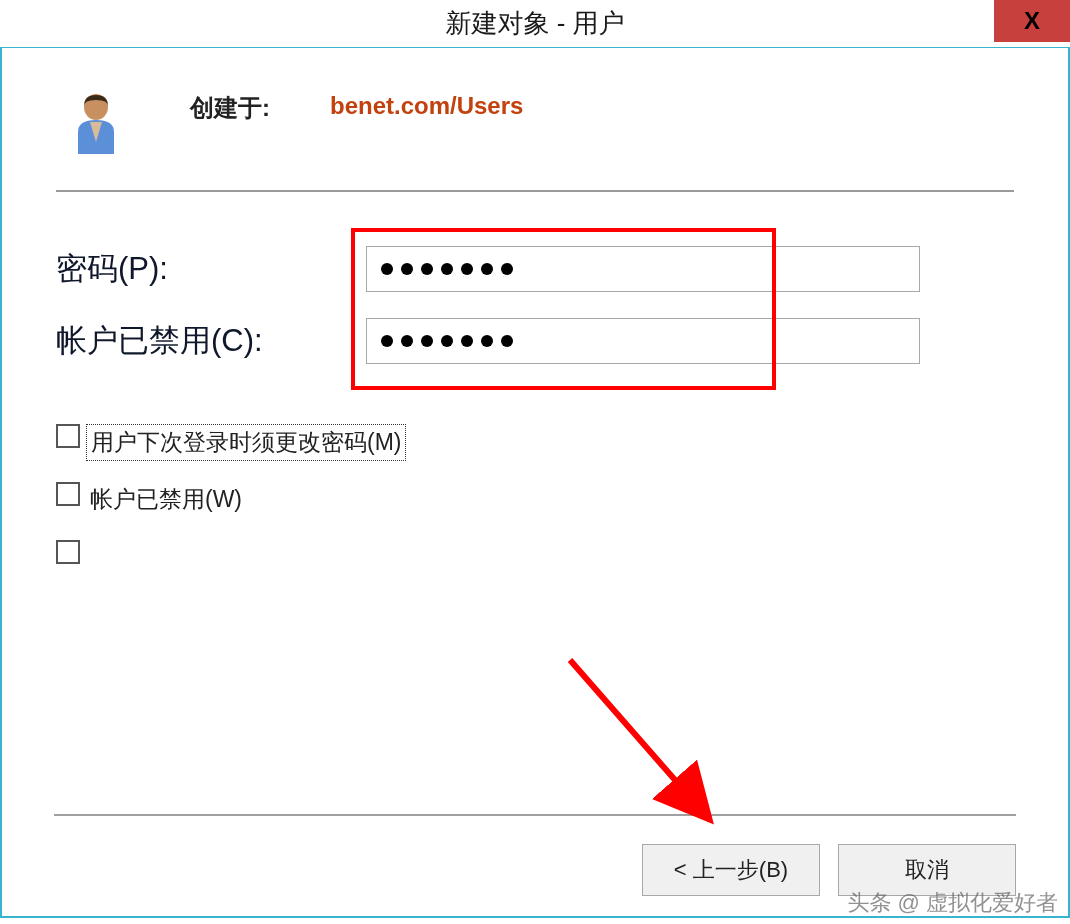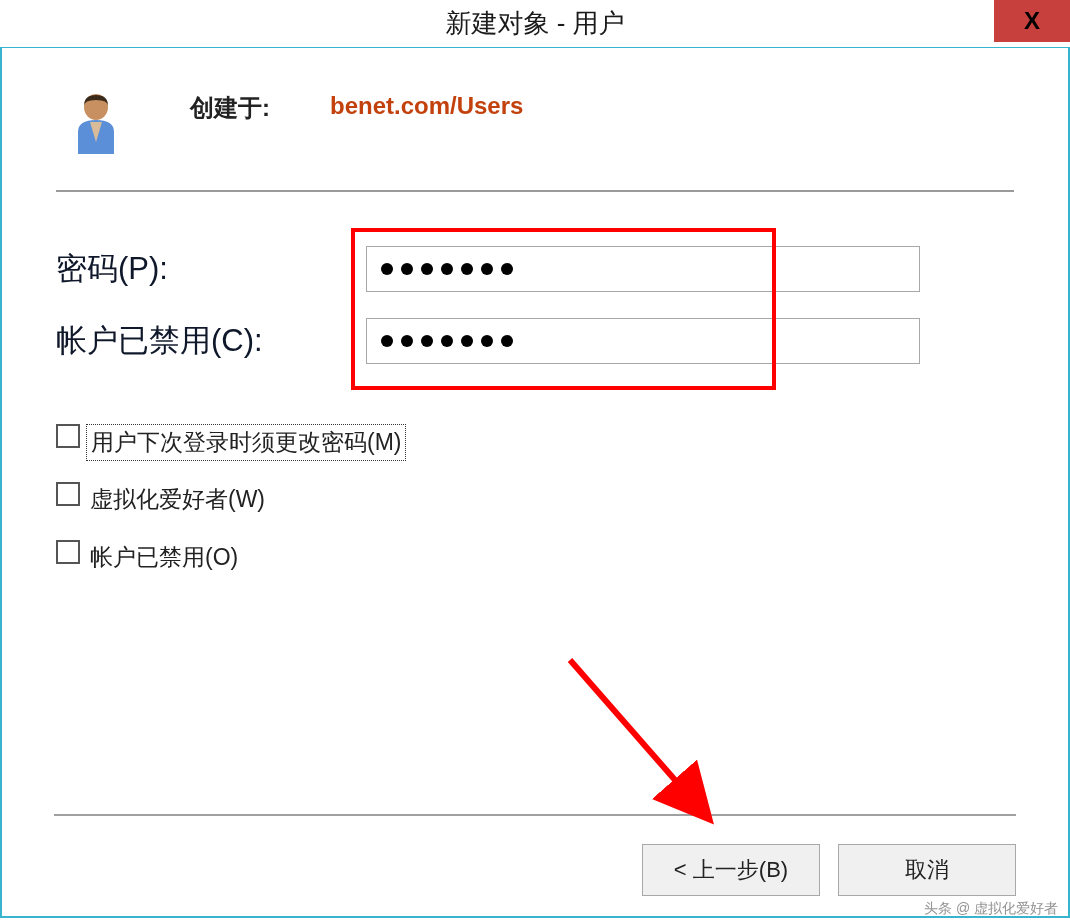--- a/index.html
+++ b/index.html
@@ -179,21 +179,21 @@
       justify-content: center;
       cursor: pointer;
     }
     .btn.default {
       border: 2px solid #3a9dc5;
     }
     .watermark {
       position: absolute;
       bottom: 6px;
       right: 12px;
-      font-size: 14px;
+      font-size: 22px;
       color: rgba(100,100,100,0.7);
       z-index: 20;
     }
   </style>
 </head>
 <body>
 
 <div class="titlebar">
   <span class="titlebar-title">新建对象 - 用户</span>
   <div class="close-btn">
@@ -248,25 +248,24 @@
         </div>
       </div>
 
       <div class="checkbox-area">
         <div class="checkbox-row">
           <div class="checkbox"></div>
           <span class="checkbox-label focused">用户下次登录时须更改密码(M)</span>
         </div>
         <div class="checkbox-row">
           <div class="checkbox"></div>
-          <span class="checkbox-label">虚拟化爱好者(W)</span>
+          <span class="checkbox-label">帐户已禁用(W)</span>
         </div>
         <div class="checkbox-row">
           <div class="checkbox"></div>
-          <span class="checkbox-label">帐户已禁用(O)</span>
         </div>
       </div>
     </div>
 
   </div>
 
   <svg class="arrow-svg" width="240" height="230">
     <defs>
       <marker id="ah" markerWidth="12" markerHeight="12" refX="9" refY="5" orient="auto">
         <path d="M0,0 L10,5 L0,10 Z" fill="#ff0000"></path>

